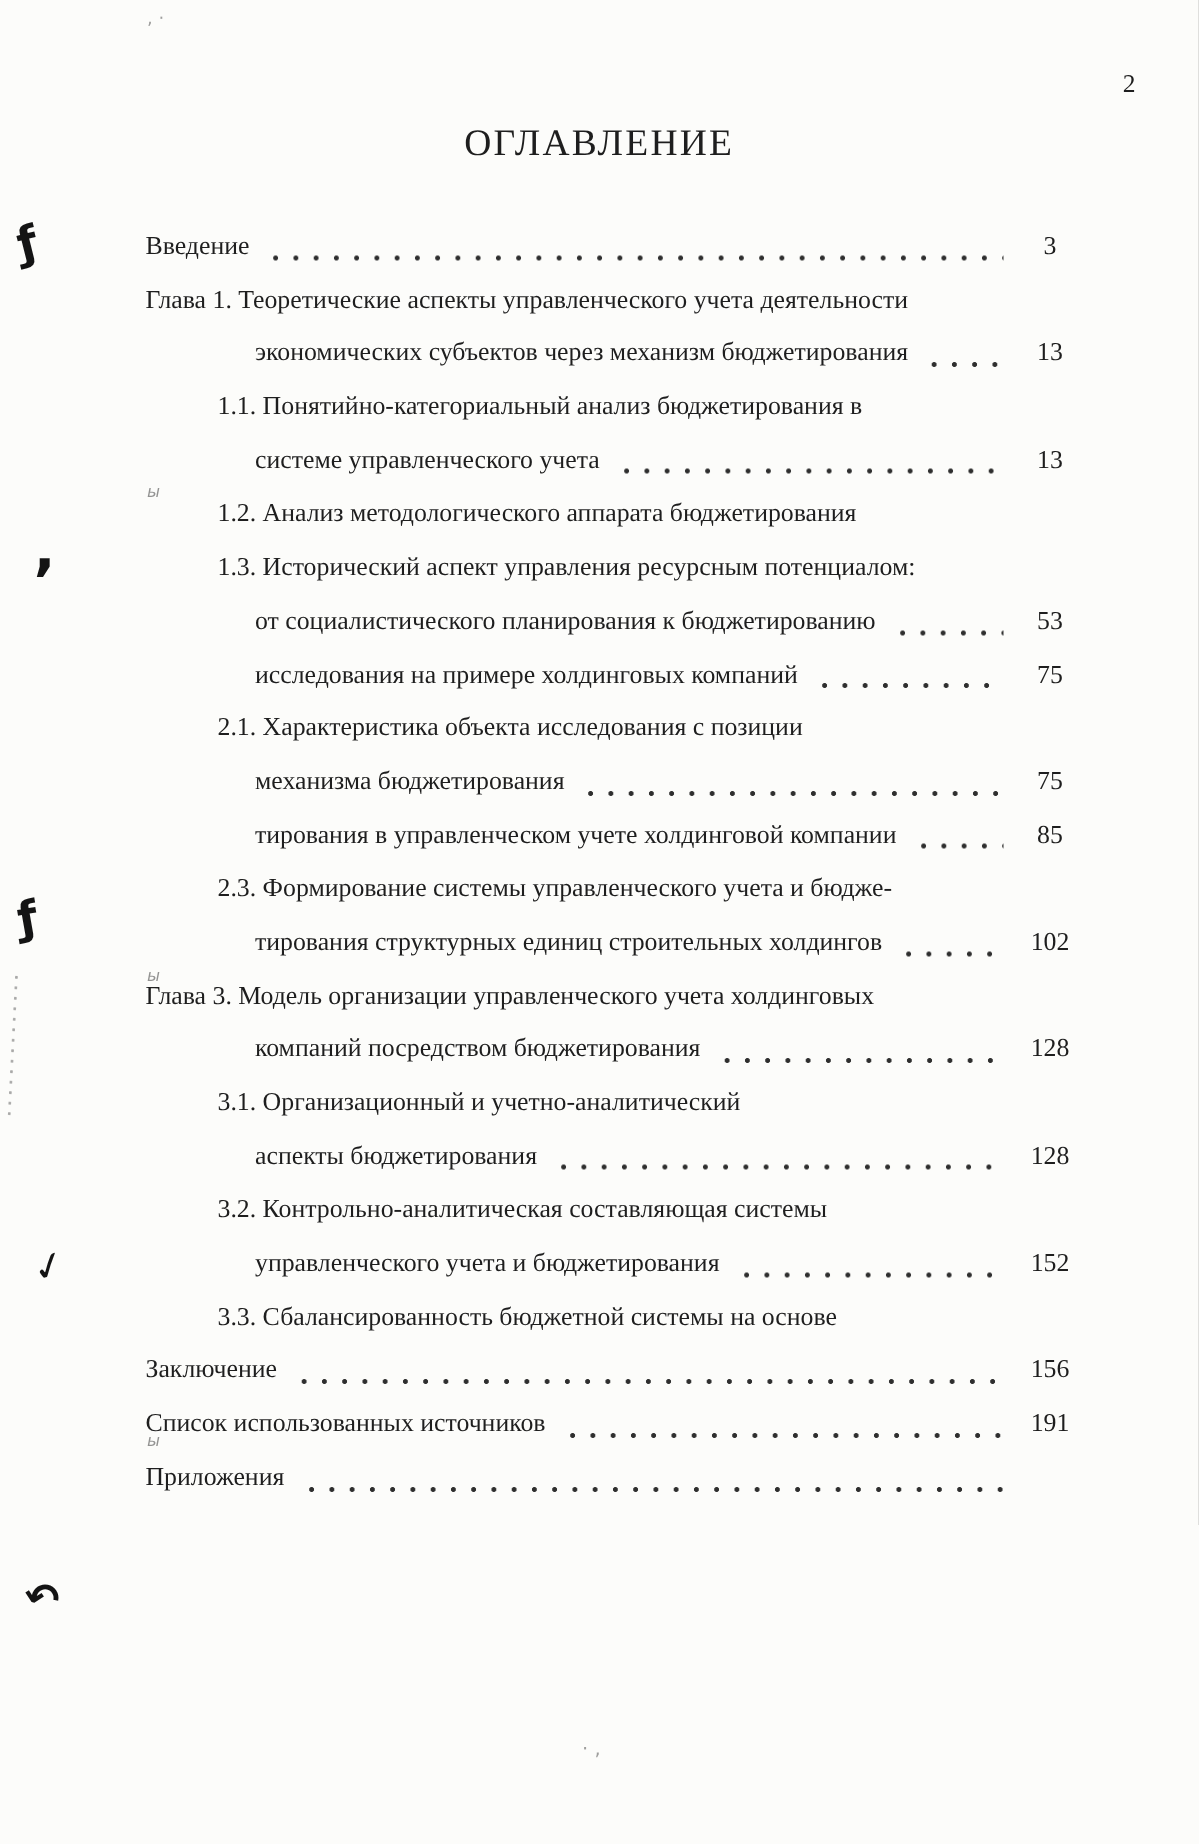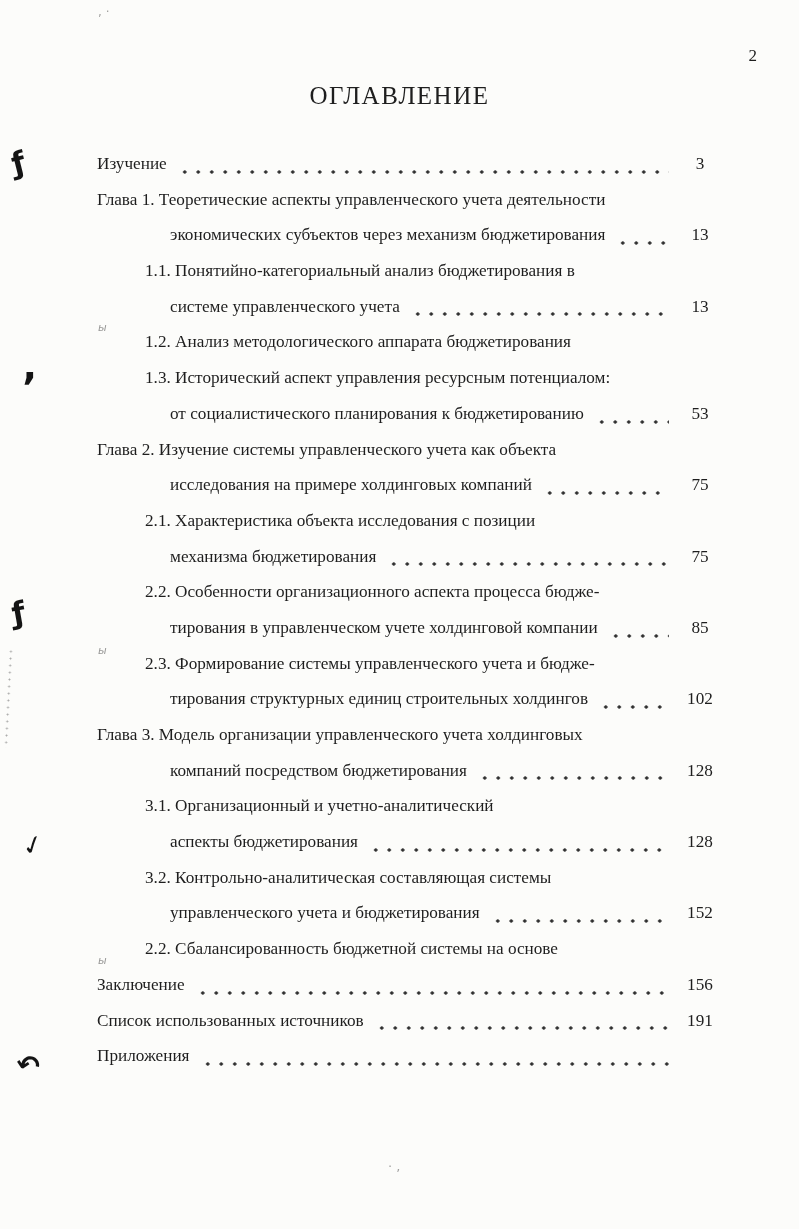--- a/index.html
+++ b/index.html
@@ -94,21 +94,21 @@
 
 <div class="page">
 
   <span class="page-number-top">2</span>
 
   <h1 class="title">ОГЛАВЛЕНИЕ</h1>
 
   <div class="toc">
 
     <div class="row">
-      <span class="txt-wrap">Изучение</span>
+      <span class="txt-wrap">Введение</span>
       <span class="leader"></span>
       <span class="pg">3</span>
     </div>
 
     <div class="row">
       <span class="txt-wrap">Глава 1. Теоретические аспекты управленческого учета деятельности</span>
     </div>
 
     <div class="row ind2">
       <span class="txt-wrap">экономических субъектов через механизм бюджетирования</span>
@@ -134,43 +134,37 @@
     <div class="row ind1">
       <span class="txt-wrap">1.3. Исторический аспект управления ресурсным потенциалом:</span>
     </div>
 
     <div class="row ind2">
       <span class="txt-wrap">от социалистического планирования к бюджетированию</span>
       <span class="leader"></span>
       <span class="pg">53</span>
     </div>
 
-    <div class="row">
-      <span class="txt-wrap">Глава 2. Изучение системы управленческого учета как объекта</span>
-    </div>
 
     <div class="row ind2">
       <span class="txt-wrap">исследования на примере холдинговых компаний</span>
       <span class="leader"></span>
       <span class="pg">75</span>
     </div>
 
     <div class="row ind1">
       <span class="txt-wrap">2.1. Характеристика объекта исследования с позиции</span>
     </div>
 
     <div class="row ind2">
       <span class="txt-wrap">механизма бюджетирования</span>
       <span class="leader"></span>
       <span class="pg">75</span>
     </div>
 
-    <div class="row ind1">
-      <span class="txt-wrap">2.2. Особенности организационного аспекта процесса бюдже-</span>
-    </div>
 
     <div class="row ind2">
       <span class="txt-wrap">тирования в управленческом учете холдинговой компании</span>
       <span class="leader"></span>
       <span class="pg">85</span>
     </div>
 
     <div class="row ind1">
       <span class="txt-wrap">2.3. Формирование системы управленческого учета и бюдже-</span>
     </div>
@@ -205,21 +199,21 @@
       <span class="txt-wrap">3.2. Контрольно-аналитическая составляющая системы</span>
     </div>
 
     <div class="row ind2">
       <span class="txt-wrap">управленческого учета и бюджетирования</span>
       <span class="leader"></span>
       <span class="pg">152</span>
     </div>
 
     <div class="row ind1">
-      <span class="txt-wrap">2.2. Сбалансированность бюджетной системы на основе</span>
+      <span class="txt-wrap">3.3. Сбалансированность бюджетной системы на основе</span>
     </div>
 
 
     <div class="row">
       <span class="txt-wrap">Заключение</span>
       <span class="leader"></span>
       <span class="pg">156</span>
     </div>
 
     <div class="row">

